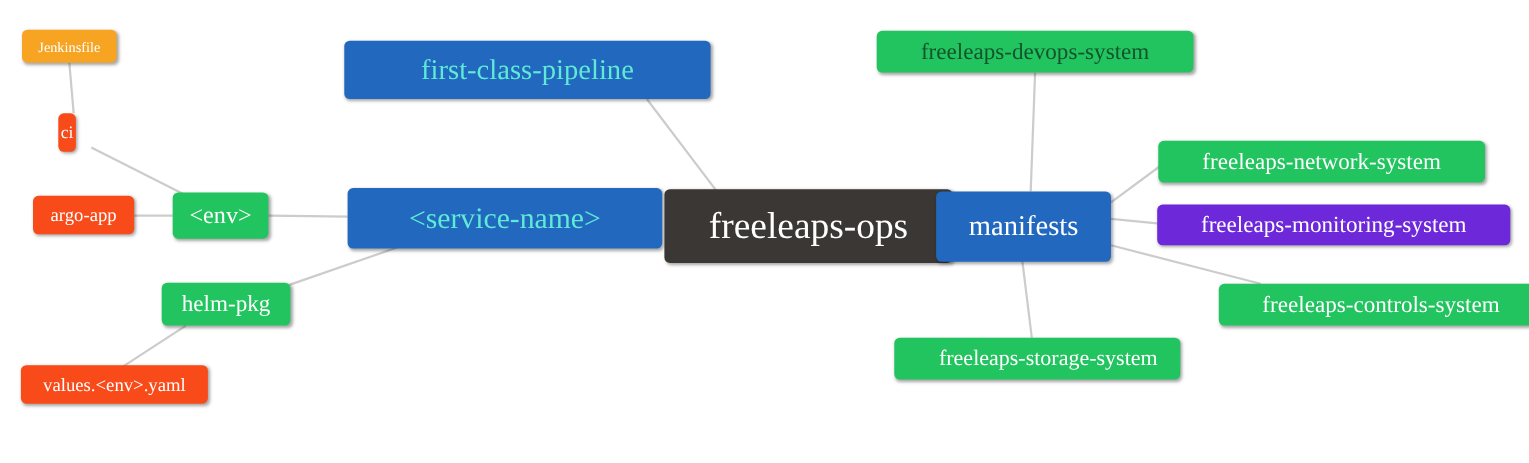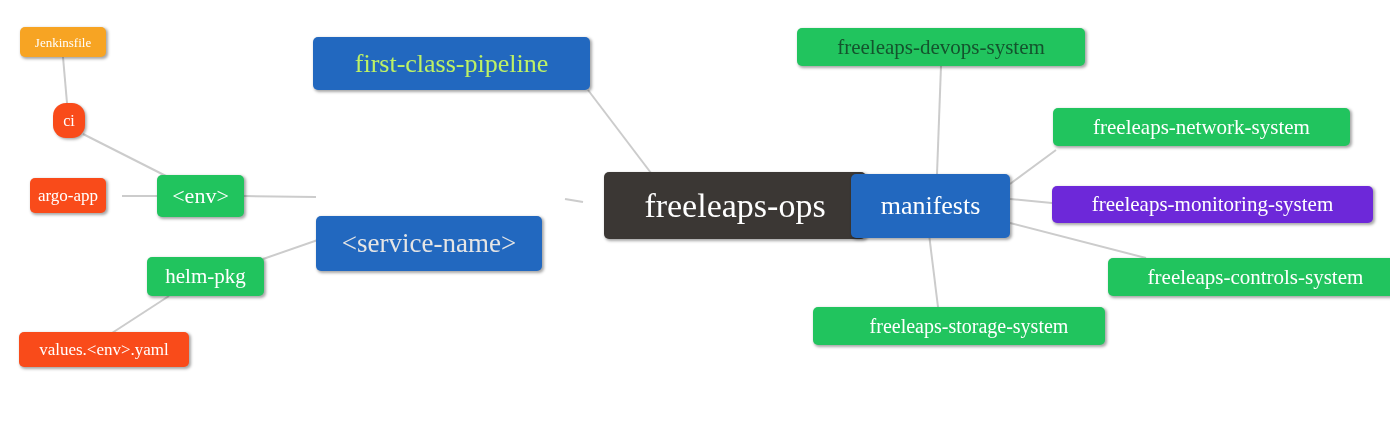--- a/index.html
+++ b/index.html
@@ -53,27 +53,27 @@
       <line x1="588" y1="90" x2="651" y2="173" stroke="#cccccc" stroke-width="2"></line>
       <line x1="565" y1="199" x2="583" y2="202" stroke="#cccccc" stroke-width="2"></line>
       <line x1="845" y1="203" x2="851" y2="201" stroke="#cccccc" stroke-width="2"></line>
       <line x1="937" y1="174" x2="941" y2="66" stroke="#cccccc" stroke-width="2"></line>
       <line x1="1010" y1="184" x2="1056" y2="150" stroke="#cccccc" stroke-width="2"></line>
       <line x1="1010" y1="199" x2="1052" y2="203" stroke="#cccccc" stroke-width="2"></line>
       <line x1="1010" y1="223" x2="1146" y2="258" stroke="#cccccc" stroke-width="2"></line>
       <line x1="928" y1="226" x2="938" y2="307" stroke="#cccccc" stroke-width="2"></line>
     </svg>
 <div class="node" style="left: 20px; top: 27px; width: 86px; height: 30px; font-size: 13px; background: rgb(247, 164, 35); color: rgb(255, 255, 255);">Jenkinsfile</div>
-    <div class="node" style="left: 53px; top: 103px; width: 32px; height: 35px; font-size: 16px; background: rgb(249, 75, 26); color: rgb(255, 255, 255); border-radius: 13px;">ci</div>
-    <div class="node" style="left: 30px; top: 178px; width: 76px; height: 35px; font-size: 17px; background: rgb(249, 75, 26); color: rgb(255, 255, 255);">argo-app</div>
+    <div class="node" style="left: 53px; top: 103px; width: 16px; height: 35px; font-size: 16px; background: rgb(249, 75, 26); color: rgb(255, 255, 255);">ci</div>
+    <div class="node" style="left: 30px; top: 178px; width: 92px; height: 35px; font-size: 17px; background: rgb(249, 75, 26); color: rgb(255, 255, 255);">argo-app</div>
     <div class="node" style="left: 147px; top: 257px; width: 117px; height: 39px; font-size: 21px; background: rgb(33, 196, 94); color: rgb(255, 255, 255);">helm-pkg</div>
     <div class="node" style="left: 157px; top: 175px; width: 87px; height: 42px; font-size: 22px; background: rgb(33, 196, 94); color: rgb(255, 255, 255);">&lt;env&gt;</div>
     <div class="node" style="left: 7px; top: 332px; width: 170px; height: 35px; font-size: 17px; background: rgb(249, 75, 26); color: rgb(255, 255, 255); margin-left: 12px;">values.&lt;env&gt;.yaml</div>
-    <div class="node" style="left: 313px; top: 37px; width: 277px; height: 53px; font-size: 26px; background: rgb(34, 104, 191); color: #bef264;">first-class-pipeline</div>
-    <div class="node" style="left: 316px; top: 171px; width: 226px; height: 55px; font-size: 27px; background: rgb(34, 104, 191); color: #e5e5e5; margin-top: 45px;">&lt;service-name&gt;</div>
+    <div class="node" style="left: 313px; top: 37px; width: 333px; height: 53px; font-size: 26px; background: rgb(34, 104, 191); color: #5eead4;">first-class-pipeline</div>
+    <div class="node" style="left: 316px; top: 171px; width: 286px; height: 55px; font-size: 27px; background: rgb(34, 104, 191); color: #5eead4;">&lt;service-name&gt;</div>
     <div class="node" style="left: 583px; top: 172px; width: 262px; height: 67px; font-size: 34px; background: rgb(59, 55, 52); color: rgb(255, 255, 255); margin-left: 21px;">freeleaps-ops</div>
     <div class="node" style="left: 851px; top: 174px; width: 159px; height: 64px; font-size: 26px; background: rgb(34, 104, 191); color: rgb(255, 255, 255);">manifests</div>
     <div class="node" style="left: 797px; top: 28px; width: 288px; height: 38px; font-size: 21px; background: rgb(33, 196, 94); color: #14532d;">freeleaps-devops-system</div>
-    <div class="node" style="left: 1053px; top: 108px; width: 297px; height: 38px; font-size: 21px; background: rgb(33, 196, 94); color: rgb(255, 255, 255);">freeleaps-network-system</div>
+    <div class="node" style="left: 1053px; top: 128px; width: 297px; height: 38px; font-size: 21px; background: rgb(33, 196, 94); color: rgb(255, 255, 255);">freeleaps-network-system</div>
     <div class="node" style="left: 1052px; top: 186px; width: 321px; height: 37px; font-size: 21px; background: #6d28d9; color: rgb(255, 255, 255);">freeleaps-monitoring-system</div>
     <div class="node" style="left: 1060px; top: 258px; width: 295px; height: 38px; font-size: 21px; background: rgb(33, 196, 94); color: rgb(255, 255, 255); margin-left: 48px;">freeleaps-controls-system</div>
-    <div class="node" style="left: 813px; top: 307px; width: 292px; height: 38px; font-size: 20px; background: rgb(33, 196, 94); color: rgb(255, 255, 255); padding-left: 24px;">freeleaps-storage-system</div>
+    <div class="node" style="left: 813px; top: 307px; width: 260px; height: 38px; font-size: 20px; background: rgb(33, 196, 94); color: rgb(255, 255, 255); padding-left: 24px;">freeleaps-storage-system</div>
   </div>
 
 </body></html>

